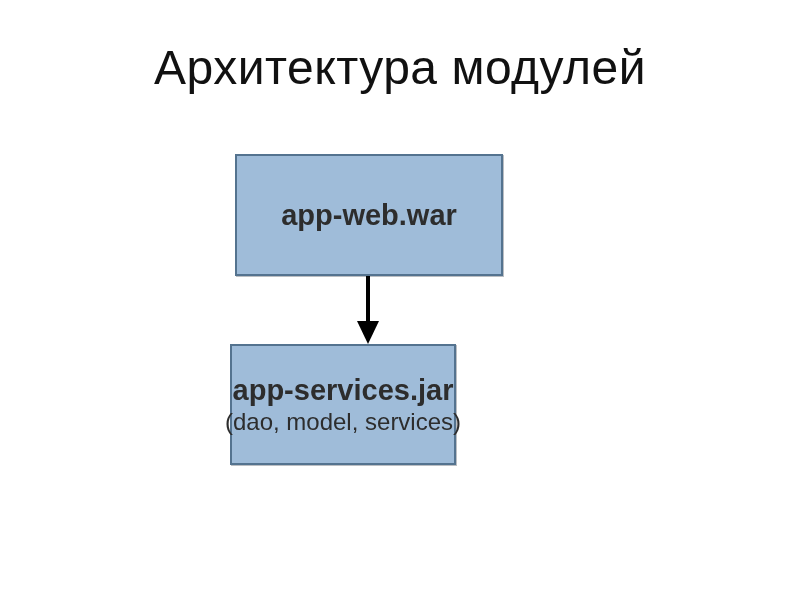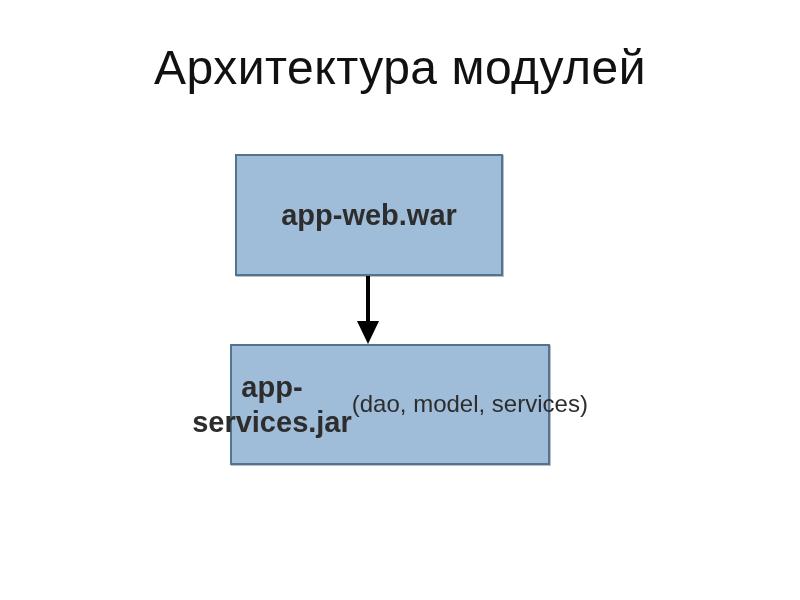--- a/index.html
+++ b/index.html
@@ -28,35 +28,36 @@
     font-weight: 400;
     color: #111111;
     letter-spacing: 0.5px;
   }
   .node {
     position: absolute;
     box-sizing: border-box;
     background: #9fbcd9;
     border: 2px solid #54738f;
     display: flex;
+    flex-direction: column;
     align-items: center;
     justify-content: center;
     text-align: center;
     box-shadow: 1px 1px 0 rgba(60,70,80,0.35);
   }
   .node-app-web {
     left: 235px;
     top: 154px;
     width: 268px;
     height: 122px;
   }
   .node-app-services {
     left: 230px;
     top: 344px;
-    width: 320px;
+    width: 226px;
     height: 121px;
   }
   .node-title {
     font-size: 29px;
     font-weight: 700;
     color: #2d2d2d;
     line-height: 1.2;
   }
   .node-subtitle {
     font-size: 24px;

